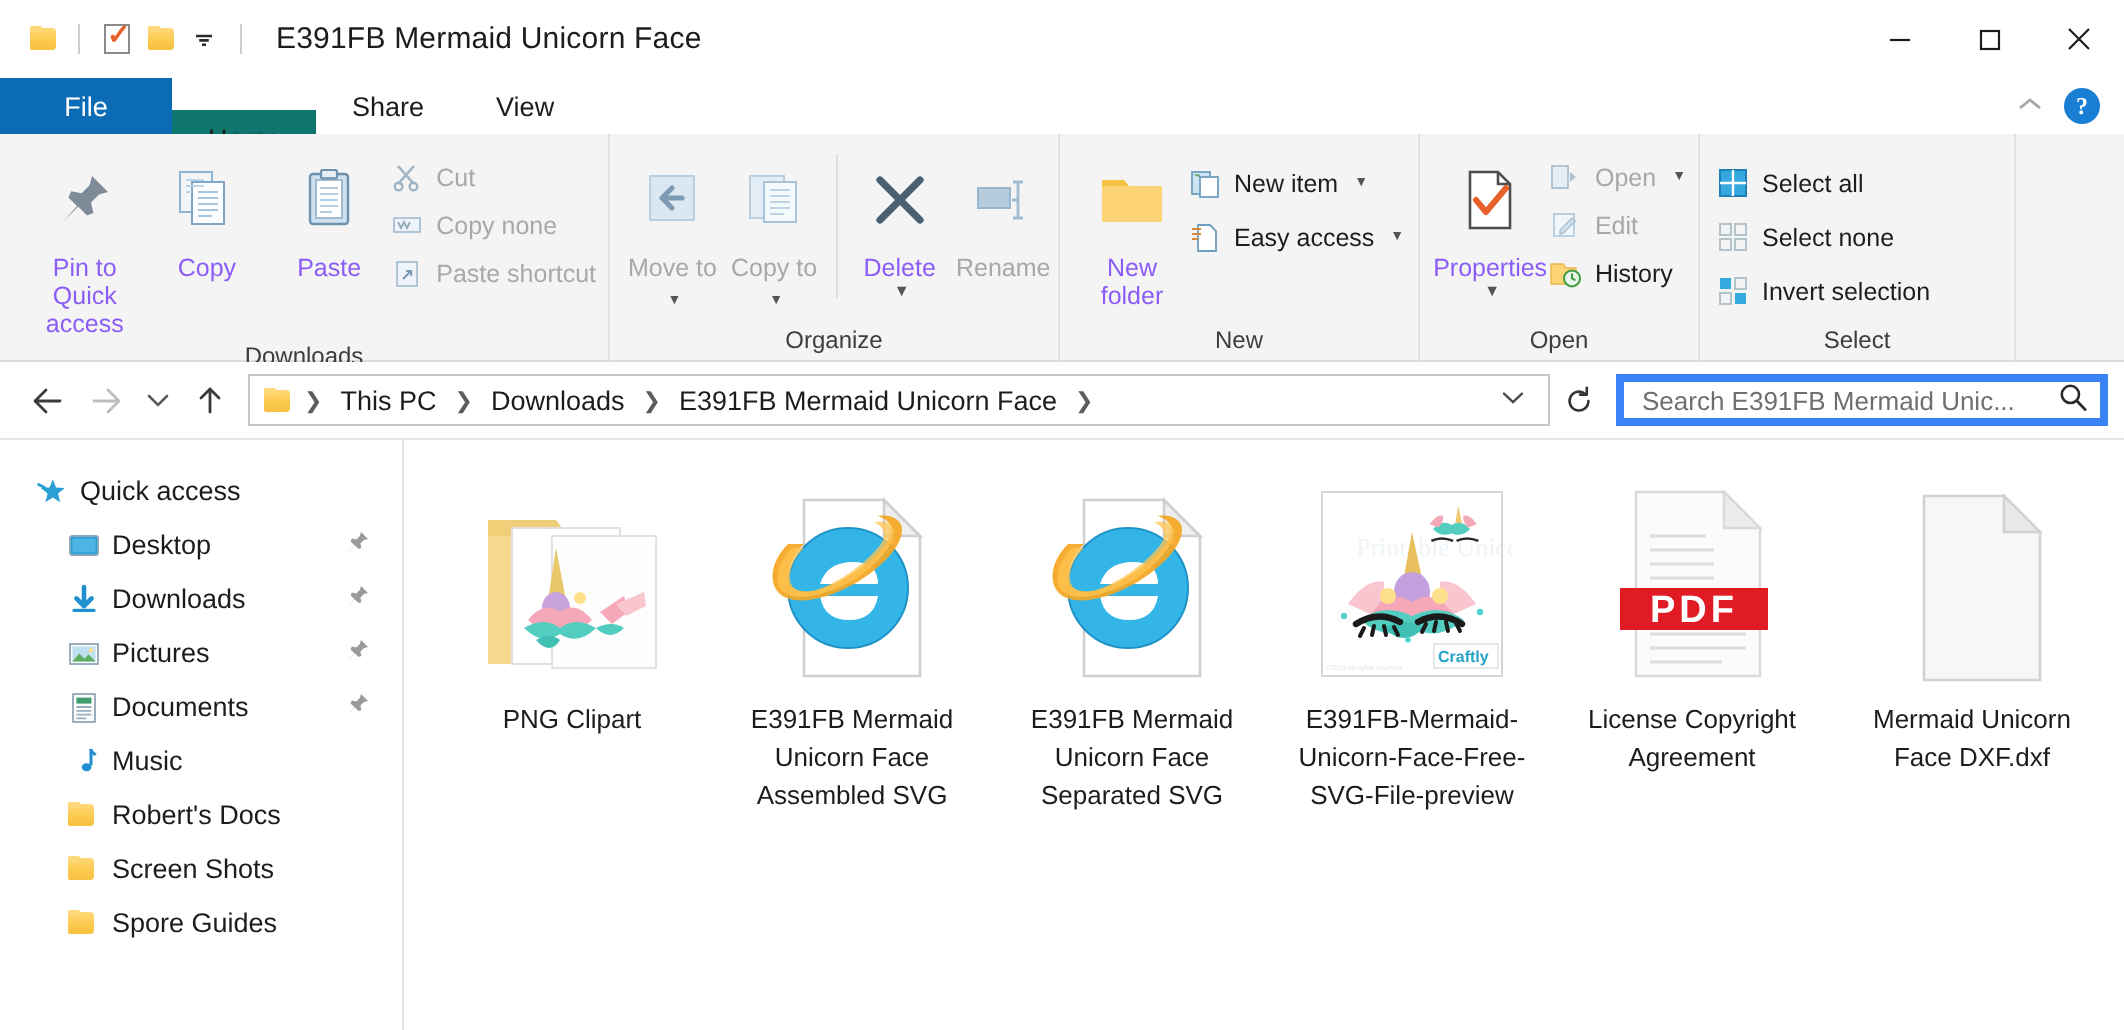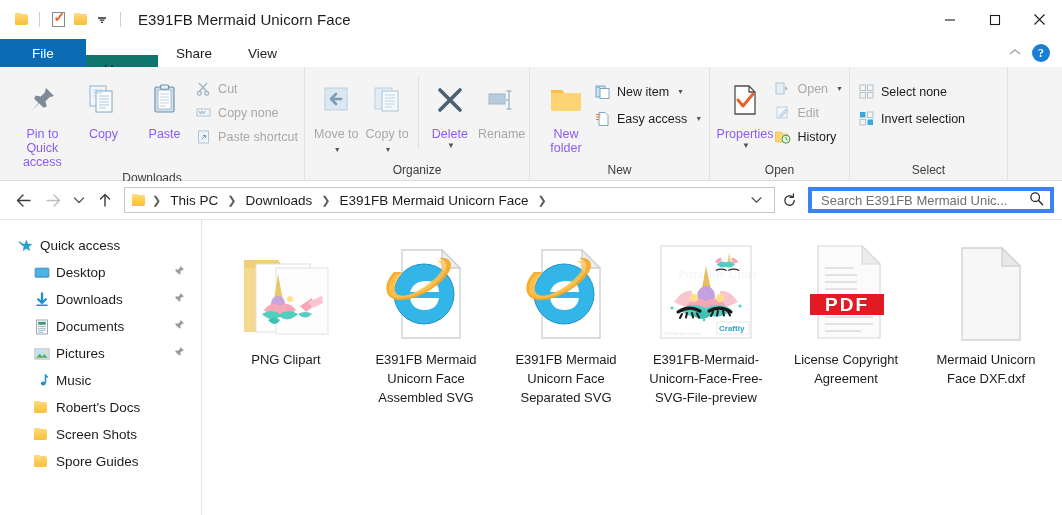--- a/index.html
+++ b/index.html
@@ -462,20 +462,29 @@
             <span>History</span>
           </div>
         </div>
       </div>
       <div class="rgroup-label">Open</div>
     </div>
 
     <div class="rgroup" style="width:158px">
       <div class="rgroup-body">
         <div class="small-col" style="padding-top:8px; gap:6px; padding-left:8px">
+          <div class="small-btn">
+            <span class="small-ico">
+              <svg width="15" height="15" viewBox="0 0 15 15">
+                  <rect x="1" y="1" width="13" height="13" fill="#35a8e0" stroke="#1d7fb5" stroke-width="1"></rect>
+                  <path d="M7.5 1v13M1 7.5h13" stroke="#fff" stroke-width="1.2"></path>
+                </svg>
+            </span>
+            <span>Select all</span>
+          </div>
           <div class="small-btn">
             <span class="small-ico">
               <svg width="15" height="15" viewBox="0 0 15 15">
                   <g fill="none" stroke="#b4c2cc" stroke-width="1">
                     <rect x="1" y="1" width="5.5" height="5.5"></rect>
                     <rect x="8.5" y="1" width="5.5" height="5.5"></rect>
                     <rect x="1" y="8.5" width="5.5" height="5.5"></rect>
                     <rect x="8.5" y="8.5" width="5.5" height="5.5"></rect>
                   </g>
                 </svg>
@@ -599,45 +608,45 @@
         <span class="pin">
           <svg width="13" height="13" viewBox="0 0 13 13">
               <path d="M8.5 1l3.5 3.5-2 .5-1.8 1.8.5 2.2-1.4.5-1.9-1.9L2 11l3.2-3.4L3.3 5.7l.6-1.4 2.2.5L7.9 3z" fill="#9a9a9a"></path>
             </svg>
         </span>
       </div>
 
       <div class="side-item lvl2">
         <span class="side-ico">
           <svg width="16" height="16" viewBox="0 0 16 16">
+              <rect x="1" y="3" width="14" height="10" fill="#fff" stroke="#8fa6b8" stroke-width="0.9"></rect>
+              <rect x="2.2" y="4.2" width="11.6" height="7.6" fill="#bfe0f0"></rect>
+              <path d="M2.2 11.8l3.4-4 2.6 2.6 2.1-2.2 3.5 3.6z" fill="#5fae5f"></path>
+              <circle cx="11.5" cy="6.2" r="1.1" fill="#ffe08a"></circle>
+            </svg>
+        </span>
+        <span>Pictures</span>
+        <span class="pin">
+          <svg width="13" height="13" viewBox="0 0 13 13">
+              <path d="M8.5 1l3.5 3.5-2 .5-1.8 1.8.5 2.2-1.4.5-1.9-1.9L2 11l3.2-3.4L3.3 5.7l.6-1.4 2.2.5L7.9 3z" fill="#9a9a9a"></path>
+            </svg>
+        </span>
+      </div>
+
+      <div class="side-item lvl2">
+        <span class="side-ico">
+          <svg width="16" height="16" viewBox="0 0 16 16">
               <rect x="2.5" y="1" width="11" height="14" fill="#fafcfe" stroke="#8fa6b8" stroke-width="0.9"></rect>
               <rect x="4.2" y="2.8" width="7.5" height="3" fill="#3f9c6e"></rect>
               <g stroke="#9ab0c0" stroke-width="0.9">
                 <path d="M4.2 7.5h7.5M4.2 9.4h7.5M4.2 11.3h7.5M4.2 13.2h5"></path>
               </g>
             </svg>
         </span>
         <span>Documents</span>
-        <span class="pin">
-          <svg width="13" height="13" viewBox="0 0 13 13">
-              <path d="M8.5 1l3.5 3.5-2 .5-1.8 1.8.5 2.2-1.4.5-1.9-1.9L2 11l3.2-3.4L3.3 5.7l.6-1.4 2.2.5L7.9 3z" fill="#9a9a9a"></path>
-            </svg>
-        </span>
-      </div>
-
-      <div class="side-item lvl2">
-        <span class="side-ico">
-          <svg width="16" height="16" viewBox="0 0 16 16">
-              <rect x="1" y="3" width="14" height="10" fill="#fff" stroke="#8fa6b8" stroke-width="0.9"></rect>
-              <rect x="2.2" y="4.2" width="11.6" height="7.6" fill="#bfe0f0"></rect>
-              <path d="M2.2 11.8l3.4-4 2.6 2.6 2.1-2.2 3.5 3.6z" fill="#5fae5f"></path>
-              <circle cx="11.5" cy="6.2" r="1.1" fill="#ffe08a"></circle>
-            </svg>
-        </span>
-        <span>Pictures</span>
         <span class="pin">
           <svg width="13" height="13" viewBox="0 0 13 13">
               <path d="M8.5 1l3.5 3.5-2 .5-1.8 1.8.5 2.2-1.4.5-1.9-1.9L2 11l3.2-3.4L3.3 5.7l.6-1.4 2.2.5L7.9 3z" fill="#9a9a9a"></path>
             </svg>
         </span>
       </div>
 
       <div class="side-item lvl2">
         <span class="side-ico">
           <svg width="16" height="16" viewBox="0 0 16 16">

